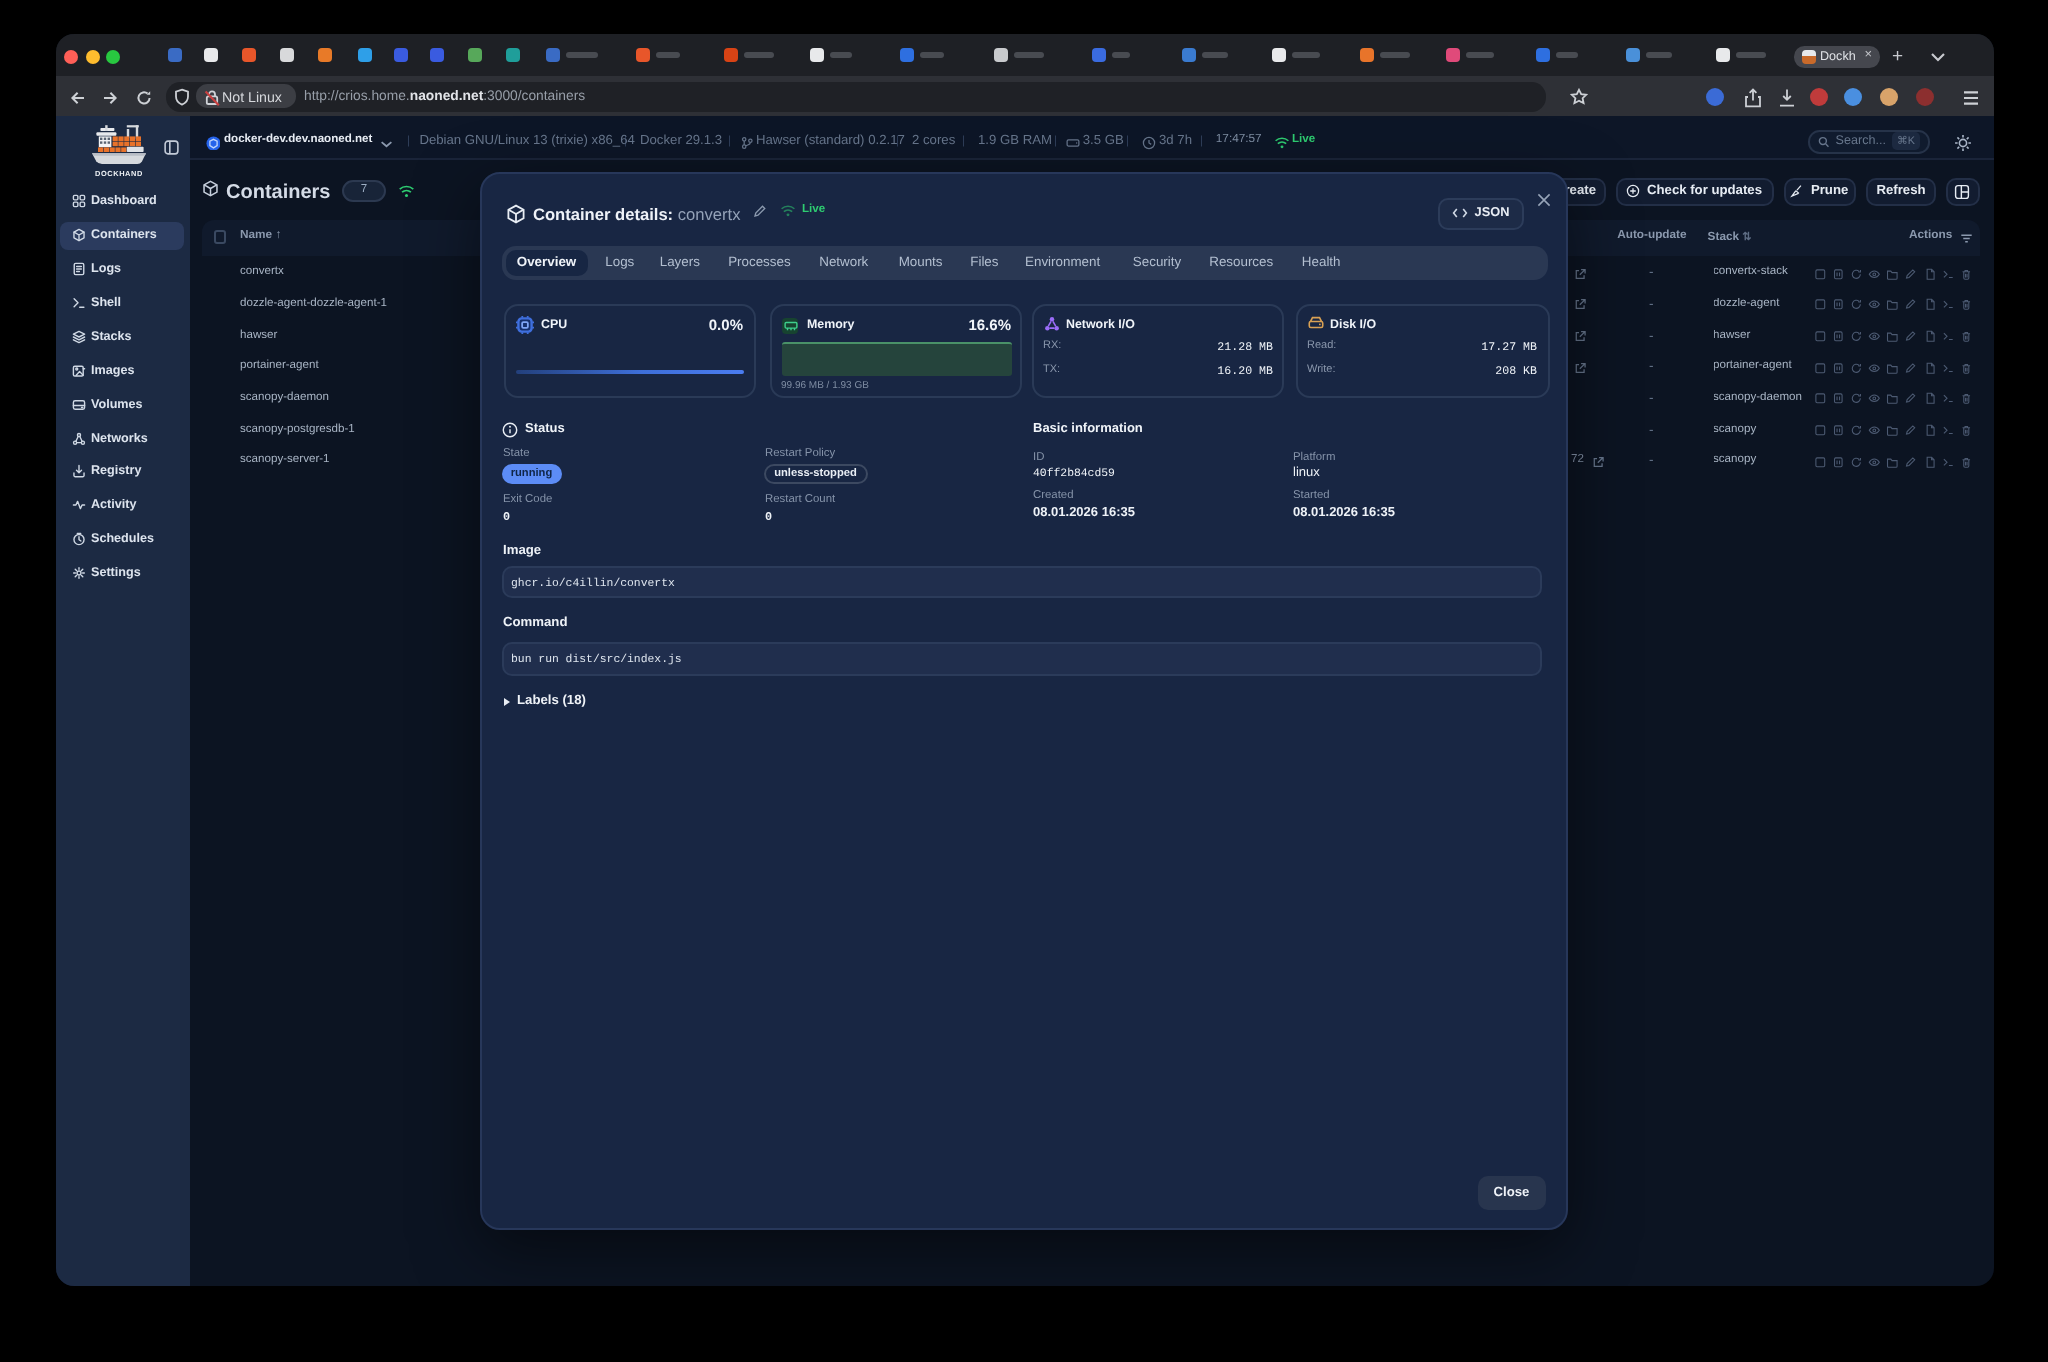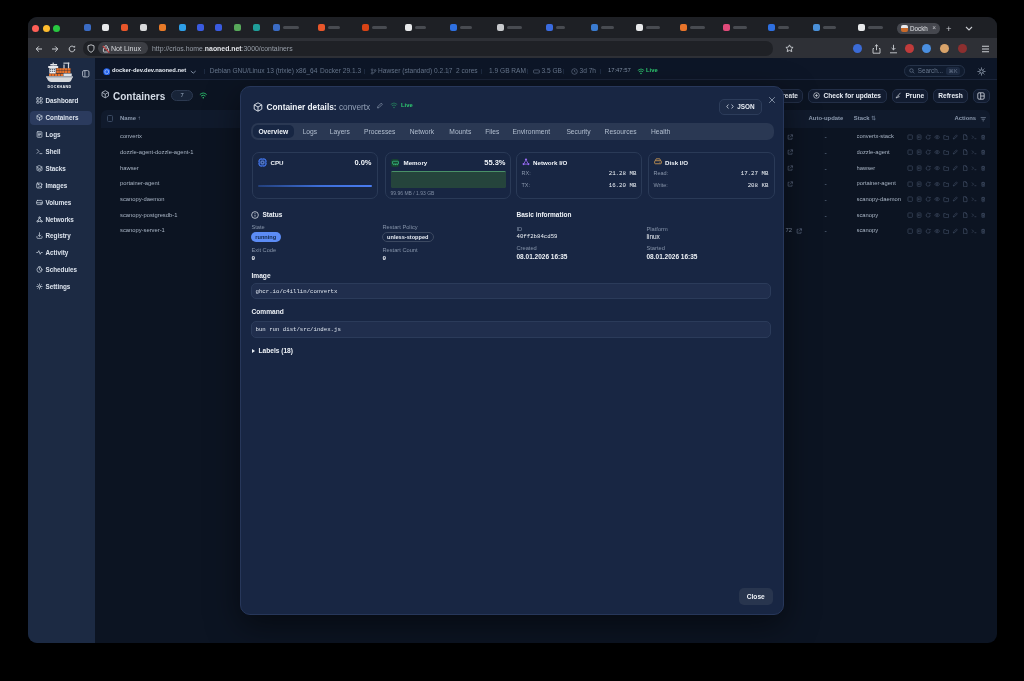--- a/index.html
+++ b/index.html
@@ -675,21 +675,21 @@
 <div class="abs" style="left:242.5px;top:141.8px;color:#f0f4f9;font-size:6.2px;font-weight:bold;">CPU</div>
 <div class="abs" style="left:343.5px;top:140.5px;transform:translateX(-100%);color:#f0f4f9;font-size:7.5px;font-weight:bold;">0.0%</div>
 <div class="abs" style="left:229.5px;top:168.3px;width:114px;height:1.8px;background:linear-gradient(90deg,#23407c,#3e6fd9 55%,#4a7cf0);border-radius:1px;"></div>
 <div class="abs" style="left:363px;top:141.5px;width:8px;height:8px;border-radius:2px;background:#174330;display:flex;align-items:center;justify-content:center;">
       <svg width="7" height="6" viewBox="0 0 10 8">
         <rect x="0.8" y="1.5" width="8.4" height="4" rx="0.8" stroke="#3ecf8e" fill="none" stroke-width="1"></rect>
         <path d="M2.5 5.5v1.6M5 5.5v1.6M7.5 5.5v1.6" stroke="#3ecf8e" stroke-width="1"></path>
       </svg>
     </div>
 <div class="abs" style="left:375.5px;top:141.8px;color:#f0f4f9;font-size:6.2px;font-weight:bold;">Memory</div>
-<div class="abs" style="left:477.5px;top:140.5px;transform:translateX(-100%);color:#f0f4f9;font-size:7.5px;font-weight:bold;">55.3%</div>
+<div class="abs" style="left:477.5px;top:140.5px;transform:translateX(-100%);color:#f0f4f9;font-size:7.5px;font-weight:bold;">16.6%</div>
 <div class="abs" style="left:362.5px;top:153.5px;width:115px;height:17px;background:#25443c;border-top:1.6px solid #4a9168;border-radius:1.5px;"></div>
 <div class="abs" style="left:362.5px;top:173px;color:#7f8da3;font-size:5px;">99.96 MB / 1.93 GB</div>
 <svg class="abs" style="left:493.5px;top:140.5px" width="8" height="8" viewBox="0 0 10 10">
       <circle cx="5" cy="2.1" r="1.4" fill="#9a6cf8"></circle>
       <circle cx="2.1" cy="7.6" r="1.4" fill="#9a6cf8"></circle>
       <circle cx="7.9" cy="7.6" r="1.4" fill="#9a6cf8"></circle>
       <path d="M4.4 3.3L2.7 6.4M5.6 3.3l1.7 3.1M3.5 7.6h3" stroke="#9a6cf8" stroke-width="1"></path>
     </svg>
 <div class="abs" style="left:505px;top:141.8px;color:#f0f4f9;font-size:6.2px;font-weight:bold;">Network I/O</div>
 <div class="mlabel" style="left:493.5px;top:152.8px;">RX:</div>

